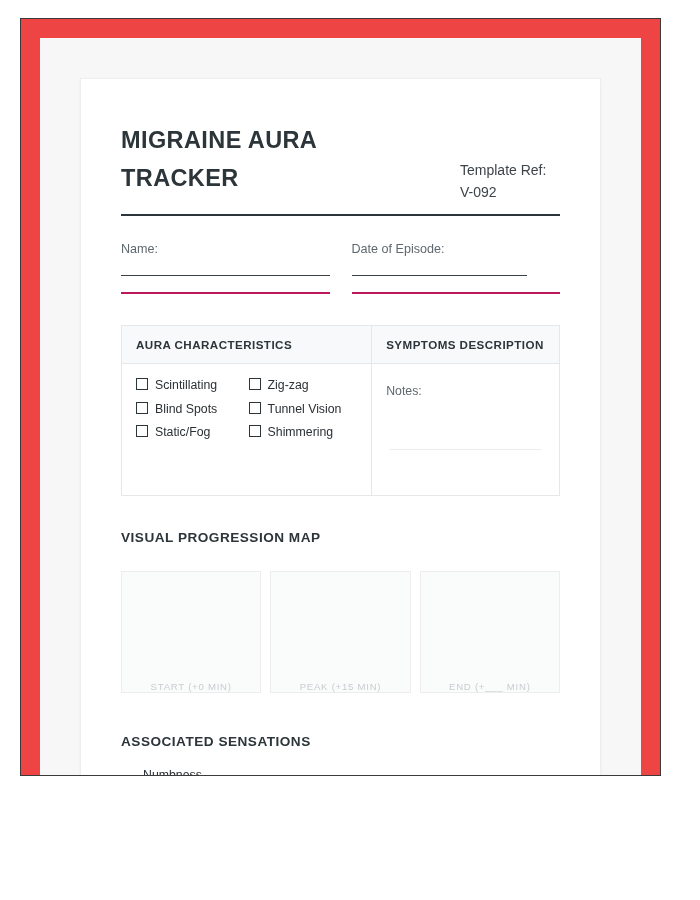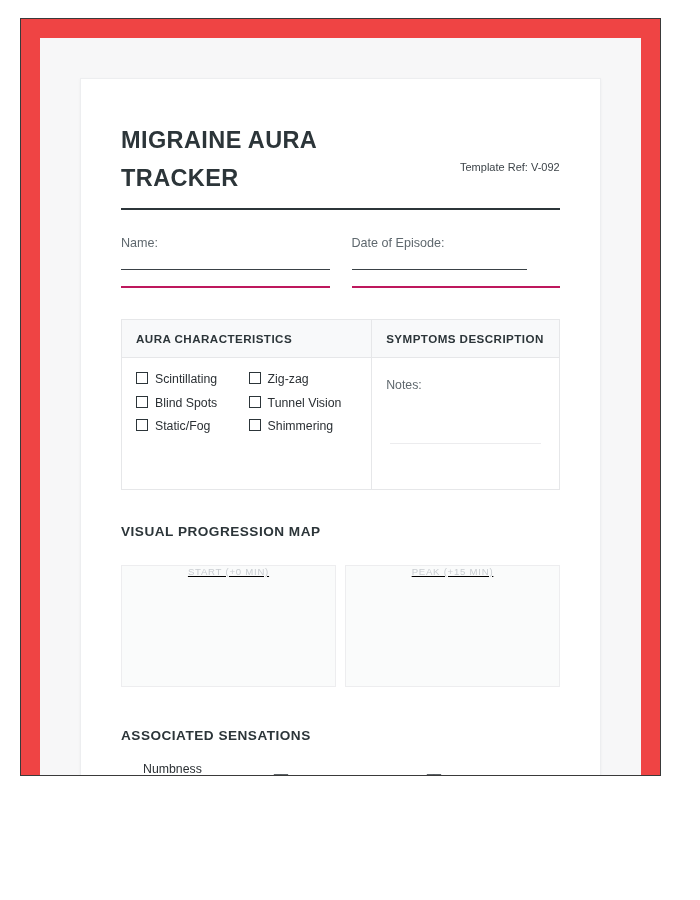--- a/index.html
+++ b/index.html
@@ -65,21 +65,21 @@
     font-size: 23.5px;
     font-weight: bold;
     letter-spacing: 0.4px;
     line-height: 1.62;
     color: #2c3539;
     margin: 0;
     max-width: 230px;
     text-transform: uppercase;
   }
   .template-ref {
-    font-size: 11px;
+    font-size: 14px;
     color: #3d4449;
     line-height: 1.58;
     width: 100px;
     margin-top: 38px;
     text-align: left;
     margin-left: 24px;
   }
   .title-rule {
     border: 0;
     border-top: 2.5px solid #2c3539;
@@ -202,23 +202,22 @@
     gap: 9px;
     margin-top: 26px;
   }
   .sketch-box {
     flex: 1;
     height: 122px;
     background: #fafbfb;
     border: 1px solid #ededef;
     box-sizing: border-box;
     display: flex;
-    align-items: flex-start;
+    align-items: flex-end;
     justify-content: center;
-    text-decoration: underline;
   }
   .sketch-label {
     font-size: 9.6px;
     letter-spacing: 0.75px;
     color: #c9cdd1;
     text-align: center;
     text-transform: uppercase;
   }
 
   
@@ -315,20 +314,23 @@
 
       <h2 class="section-heading progression">VISUAL PROGRESSION MAP</h2>
 
       <div class="sketch-row">
         <div class="sketch-box">
           <span class="sketch-label">START (+0 MIN)</span>
         </div>
         <div class="sketch-box">
           <span class="sketch-label">PEAK (+15 MIN)</span>
         </div>
+        <div class="sketch-box">
+          <span class="sketch-label">END (+___ MIN)</span>
+        </div>
       </div>
 
       <h2 class="section-heading sensations">ASSOCIATED SENSATIONS</h2>
 
       <div class="sens-grid">
         <div class="sens-item">
           <span class="sens-mark">__</span>
           <span class="sens-label">Numbness</span>
         </div>
         <div class="sens-item">

